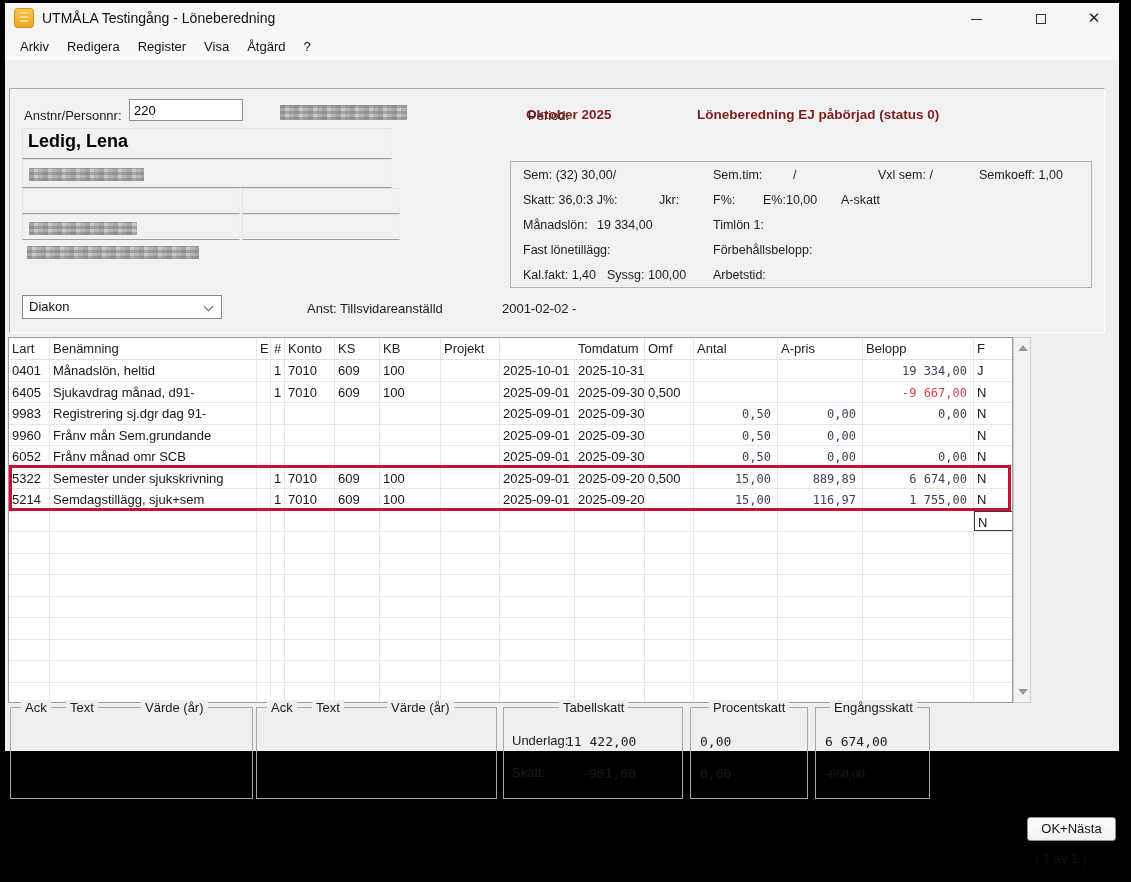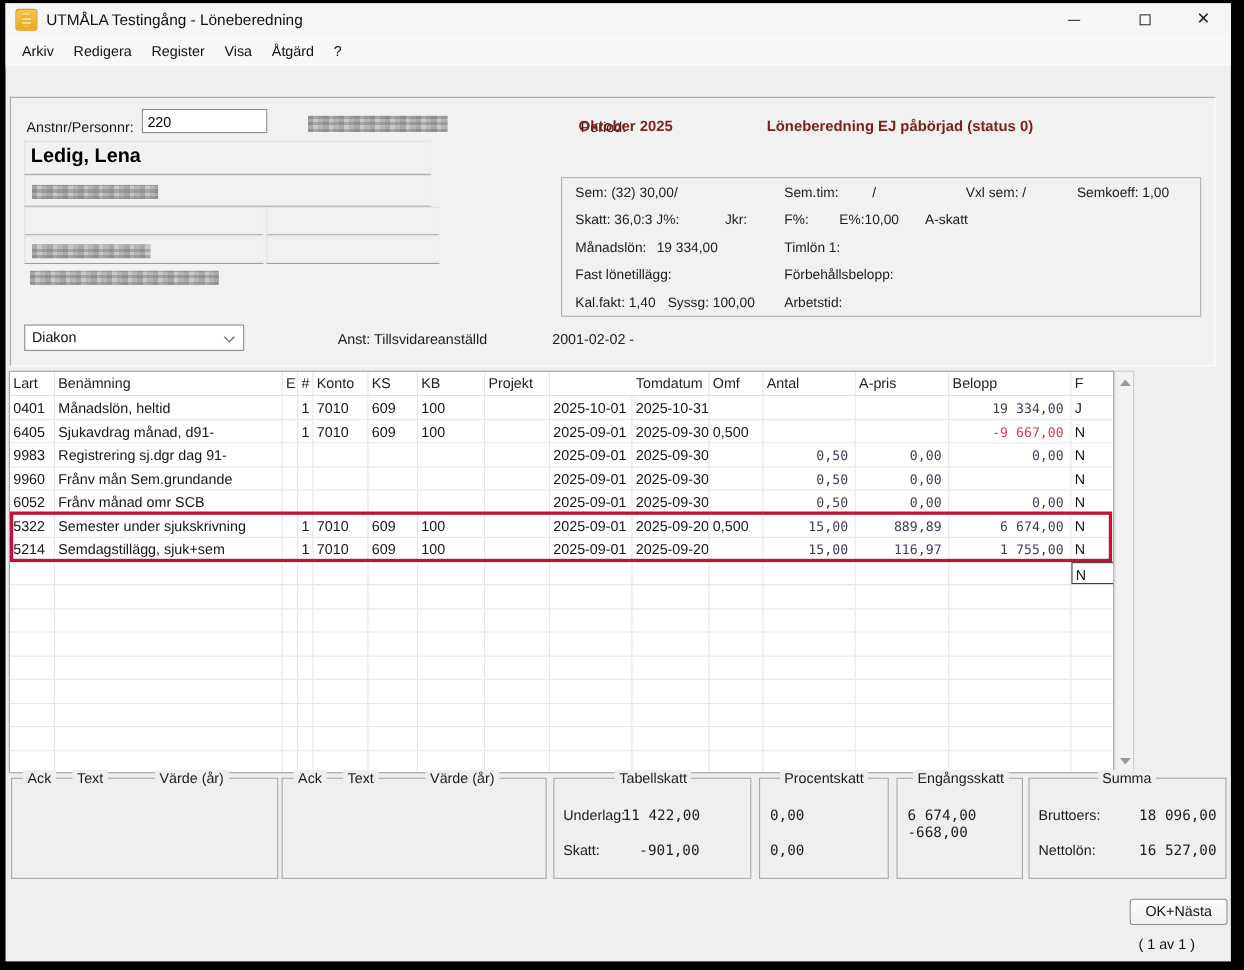--- a/index.html
+++ b/index.html
@@ -1,18 +1,18 @@
 <!DOCTYPE html>
 <html><head>
 <meta charset="utf-8">
 <style>
   * { margin:0; padding:0; box-sizing:border-box; }
   html,body { width:1131px; height:882px; background:#000; overflow:hidden;
               font-family:"Liberation Sans",sans-serif; }
-  .window { position:absolute; left:5px; top:3px; width:1114px; height:871px;
+  .window { position:absolute; left:5px; top:3px; width:1114px; height:748px;
             background:#efefef; }
 
   
   .titlebar { position:absolute; left:0; top:0; right:0; height:30px; background:#f6f6f6; }
   .app-icon { position:absolute; left:9px; top:5px; width:20px; height:20px; border-radius:3px;
               background:linear-gradient(180deg,#f8c34d,#eda61e); border:1px solid #d puis;
               border:1px solid #d99a1c; }
   .app-icon:before { content:""; position:absolute; left:5px; top:3px; width:8px; height:12px;
               background:repeating-linear-gradient(180deg,#fbd98d 0 2px,#f0b22f 2px 4px); border-radius:2px;}
   .win-title { position:absolute; left:37px; top:7px; font-size:14px; color:#111; }
@@ -477,25 +477,18 @@
     <div class="row mono" style="left:62px;top:58px;width:70px;text-align:right;">-901,00</div>
   </div>
   <div class="gbox" style="left:685px;width:118px;">
     <span class="leg" style="left:18px;">Procentskatt</span>
     <div class="row mono" style="left:9px;top:26px;">0,00</div>
     <div class="row mono" style="left:9px;top:58px;">0,00</div>
   </div>
   <div class="gbox" style="left:810px;width:115px;">
     <span class="leg" style="left:14px;">Engångsskatt</span>
     <div class="row mono" style="left:9px;top:26px;">6 674,00</div>
-    <div class="row mono" style="left:9px;top:42px;">-668,00</div>
-  </div>
-  <div class="gbox" style="left:930px;width:180px;">
-    <span class="leg" style="left:62px;">Summa</span>
-    <div class="row" style="left:8px;top:25px;">Bruttoers:</div>
-    <div class="row mono" style="left:72px;top:26px;width:98px;text-align:right;">18 096,00</div>
-    <div class="row" style="left:8px;top:57px;">Nettolön:</div>
-    <div class="row mono" style="left:72px;top:58px;width:98px;text-align:right;">16 527,00</div>
+    <div class="row mono" style="left:9px;top:58px;font-family:Liberation Serif, serif;">-668,00</div>
   </div>
 
   <div class="ok-btn">OK+Nästa</div>
   <div class="pager">( 1 av 1 )</div>
 </div>
 
 </body></html>

